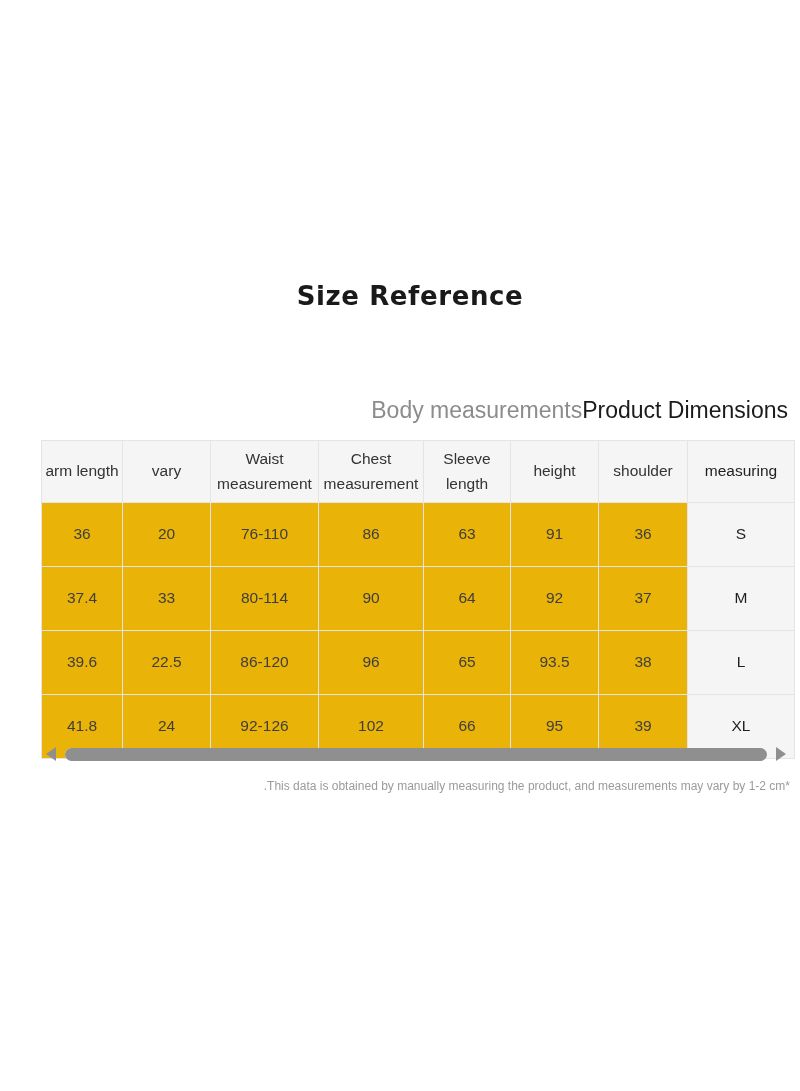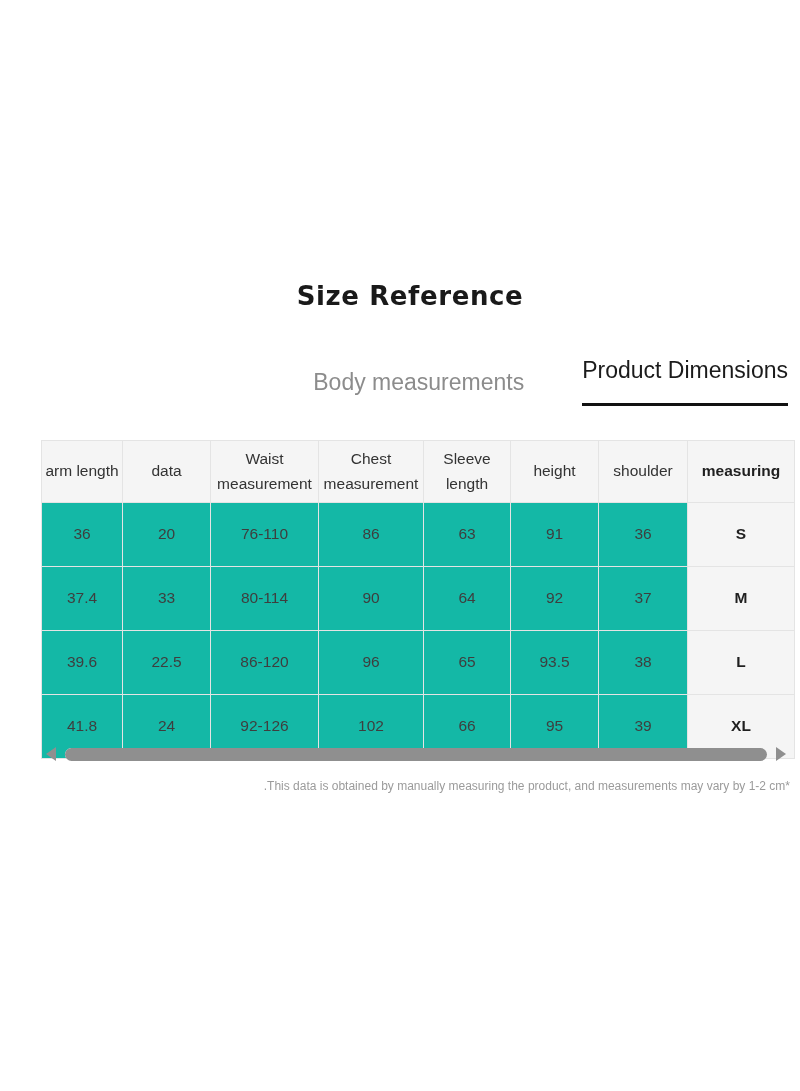--- a/index.html
+++ b/index.html
@@ -18,24 +18,23 @@
     text-align:center;
     font-family:"DejaVu Sans", sans-serif;
     font-size:26px;
     font-weight:800;
     letter-spacing:0.6px;
     color:#1a1a1a;
   }
 
   .tabs {
     position:absolute;
-    top:357px; right:12px;
+    top:397px; right:12px;
     display:flex;
-    align-items:center;
-    gap:58px;
+    align-items:flex-start;
   }
   .tab {
     font-size:23px;
     line-height:1.15;
     cursor:pointer;
     white-space:nowrap;
   }
   .tab-inactive { color:#8c8c8c; }
   .tab-active {
     color:#1b1b1b;
@@ -64,27 +63,27 @@
     line-height:1.55;
     padding:2px 3px;
     overflow:hidden;
   }
   .size-table th {
     background:#f5f5f5;
     color:#333333;
     height:62px;
   }
   .size-table td {
-    background:#14b8a6;
+    background:#eab308;
     height:64px;
   }
   .size-table .size-col {
     background:#f5f5f5;
     color:#1f1f1f;
-    font-weight:700;
+    font-weight:400;
   }
 
   .hscrollbar {
     position:absolute;
     top:747px; left:46px;
     width:740px; height:14px;
     display:flex;
     align-items:center;
   }
   .arrow-left {
@@ -146,21 +145,21 @@
       <col style="width:108px">
       <col style="width:105px">
       <col style="width:87px">
       <col style="width:88px">
       <col style="width:89px">
       <col style="width:107px">
     </colgroup>
     <thead>
       <tr>
           <th>arm length</th>
-          <th>data</th>
+          <th>vary</th>
           <th>Waist measurement</th>
           <th>Chest measurement</th>
           <th>Sleeve length</th>
           <th>height</th>
           <th>shoulder</th>
           <th class="size-col">measuring</th>
         </tr>
     </thead>
     <tbody>
         <tr>

